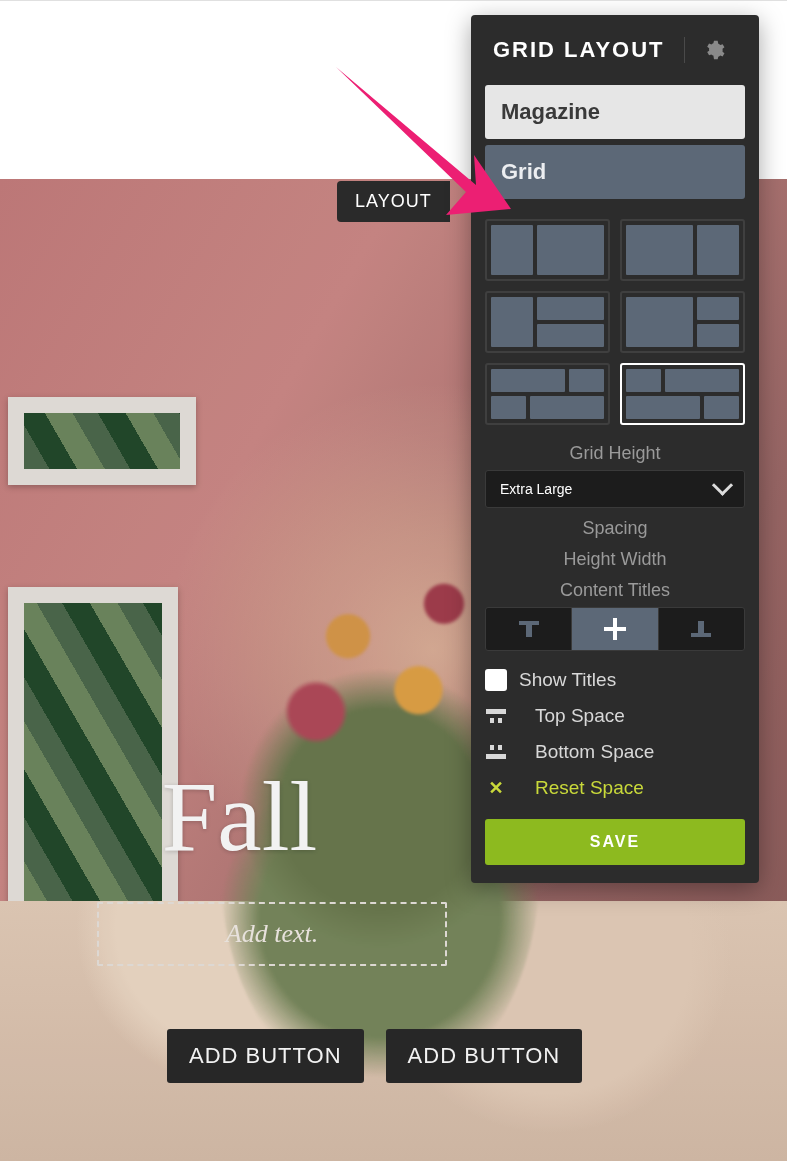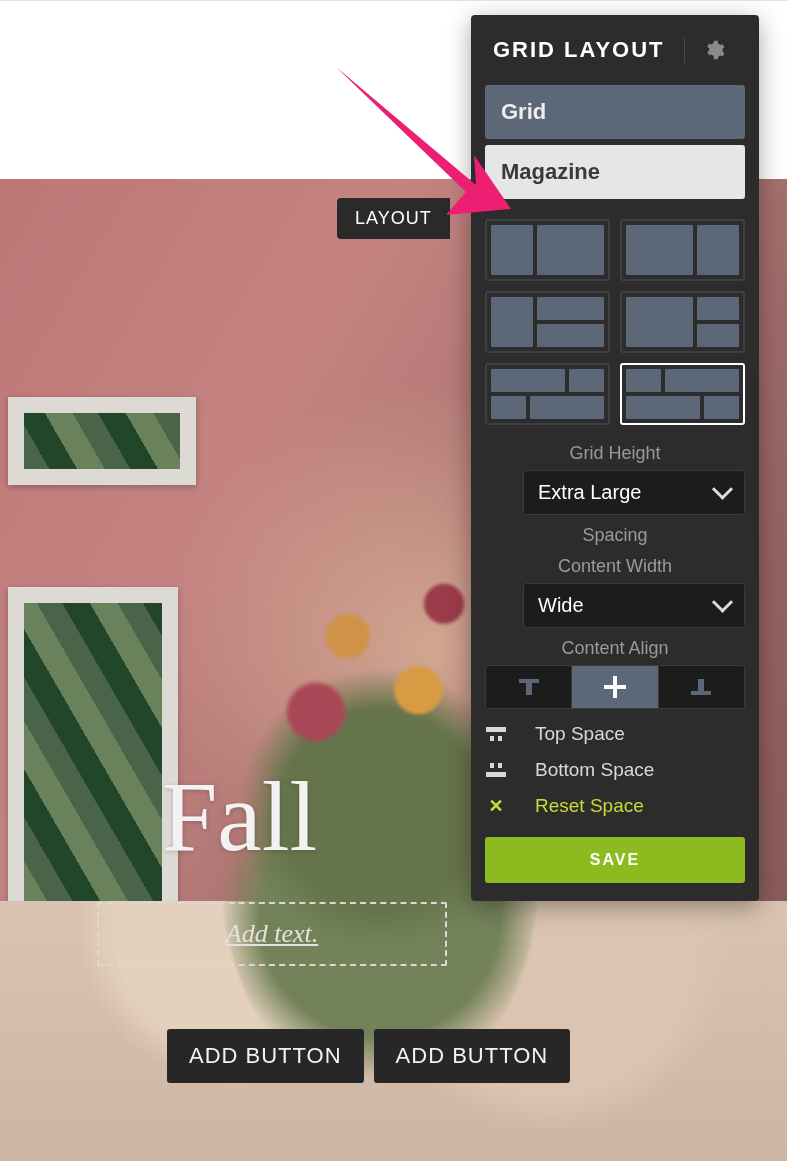--- a/index.html
+++ b/index.html
@@ -64,21 +64,21 @@
   
   .hero::after{
     content:'';
     position:absolute; inset:0;
     background: rgba(0,0,0,0.05);
   }
 
   
   .layout-tag {
     position: absolute;
-    top: 197px;
+    top: 180px;
     left: 337px;
     background: #2a2a2a;
     color: #fff;
     font-size: 18px;
     letter-spacing: 1px;
     padding: 10px 18px 10px 18px;
     border-radius: 4px 0 0 4px;
     font-weight: 500;
   }
 
@@ -96,26 +96,25 @@
     position:absolute;
     top:723px; left:97px; right:340px;
     height:64px;
     border:2px dashed #e9e4df;
     border-radius:2px;
     display:flex; align-items:center; justify-content:center;
     color:#f4eee8;
     font-family: Georgia,'Times New Roman',serif;
     font-style: italic;
     font-size: 26px;
-    text-decoration: underline;
   }
   .hero-buttons{
     position:absolute;
     top:850px; left:140px;
-    display:flex; gap:10px;padding-left:27px;
+    display:flex; gap:22px;padding-left:27px;
   }
   .hero-btn{
     background:#2a2a2a;
     color:#fff;
     font-size:22px;
     padding:14px 22px;
     border-radius:3px;
     border:none;
     letter-spacing:1px;
   }
@@ -201,26 +200,25 @@
   .field-label{
     color:#9a9a9a;
     font-size:18px;
     margin:10px 0 6px;
     text-align:center;
   }
   .select{
     position:relative;
     background:#1c1c1c;
     color:#fff;
-    font-size:20px;
+    font-size:14px;
     padding:10px 21px 10px 14px;
     border-radius:3px;
     border:1px solid #3a3a3a;
     cursor:pointer;
-    margin-left:38px;
   }
   .select::after{
     content:'';
     position:absolute;
     right:14px; top:50%;
     width:12px;height:12px;
     border-right:3px solid #dcdcdc;
     border-bottom:3px solid #dcdcdc;
     transform: translateY(-75%) rotate(45deg);
   }
@@ -324,22 +322,22 @@
   <div class="panel-header">
     <div class="panel-title">GRID LAYOUT</div>
     <div class="gear">
       <svg width="22" height="22" viewBox="0 0 24 24" fill="#8a8a8a">
         <path d="M12 8a4 4 0 100 8 4 4 0 000-8zm9.4 4a7.5 7.5 0 00-.1-1.3l2.1-1.6-2-3.5-2.5 1a7.6 7.6 0 00-2.2-1.3L16 2h-4l-.7 2.7a7.6 7.6 0 00-2.2 1.3l-2.5-1-2 3.5 2.1 1.6a7.5 7.5 0 000 2.6l-2.1 1.6 2 3.5 2.5-1a7.6 7.6 0 002.2 1.3L12 22h4l.7-2.7a7.6 7.6 0 002.2-1.3l2.5 1 2-3.5-2.1-1.6c.1-.4.1-.9.1-1.3z"></path>
       </svg>
     </div>
   </div>
 
   <div class="panel-body">
+    <div class="type-option magazine">Magazine</div>
     <div class="type-option grid">Grid</div>
-    <div class="type-option magazine">Magazine</div>
 
     <div class="thumbs">
       <div class="thumb l1">
           <div class="cell"></div>
           <div class="cell"></div>
         </div>
       <div class="thumb l2">
           <div class="cell"></div>
           <div class="cell"></div>
         </div>
@@ -365,24 +363,23 @@
           <div class="cell c3"></div>
           <div class="cell"></div>
         </div>
     </div>
 
     <div class="field-label">Grid Height</div>
     <div class="select">Extra Large</div>
 
     <div class="field-label">Spacing</div>
 
-    <div class="field-label">Content Width</div>
-    <div class="select">Wide</div>
-
-    <div class="field-label">Content Align</div>
+    <div class="field-label">Height Width</div>
+
+    <div class="field-label">Content Titles</div>
     <div class="align-group">
       <div class="align-btn">
         <svg width="26" height="20" viewBox="0 0 26 20">
             <rect x="3" y="2" width="20" height="4" fill="currentColor"></rect>
             <rect x="10" y="6" width="6" height="12" fill="currentColor"></rect>
           </svg>
       </div>
       <div class="align-btn active">
         <svg width="26" height="26" viewBox="0 0 26 26">
             <rect x="11" y="2" width="4" height="22" fill="currentColor"></rect>
@@ -390,20 +387,24 @@
           </svg>
       </div>
       <div class="align-btn">
         <svg width="26" height="20" viewBox="0 0 26 20">
             <rect x="10" y="2" width="6" height="12" fill="currentColor"></rect>
             <rect x="3" y="14" width="20" height="4" fill="currentColor"></rect>
           </svg>
       </div>
     </div>
 
+    <div class="chk-row">
+      <div class="chk-box"></div>
+      <span>Show Titles</span>
+    </div>
 
     <div class="space-row">
       <span class="space-ico">
         <svg width="20" height="14" viewBox="0 0 20 14">
             <rect x="0" y="0" width="20" height="5" fill="#d8d8d8"></rect>
             <rect x="4" y="9" width="4" height="5" fill="#d8d8d8"></rect>
             <rect x="12" y="9" width="4" height="5" fill="#d8d8d8"></rect>
           </svg>
       </span>
       <span>Top Space</span>

